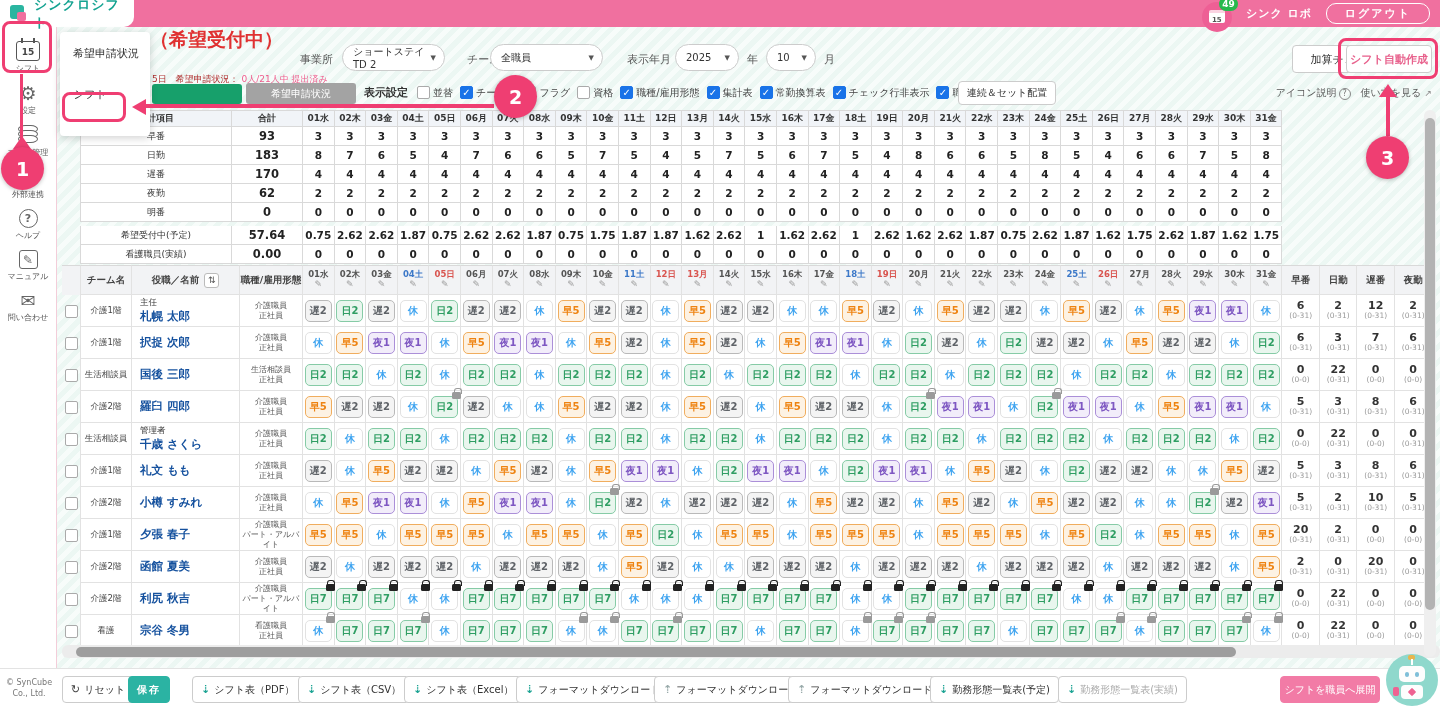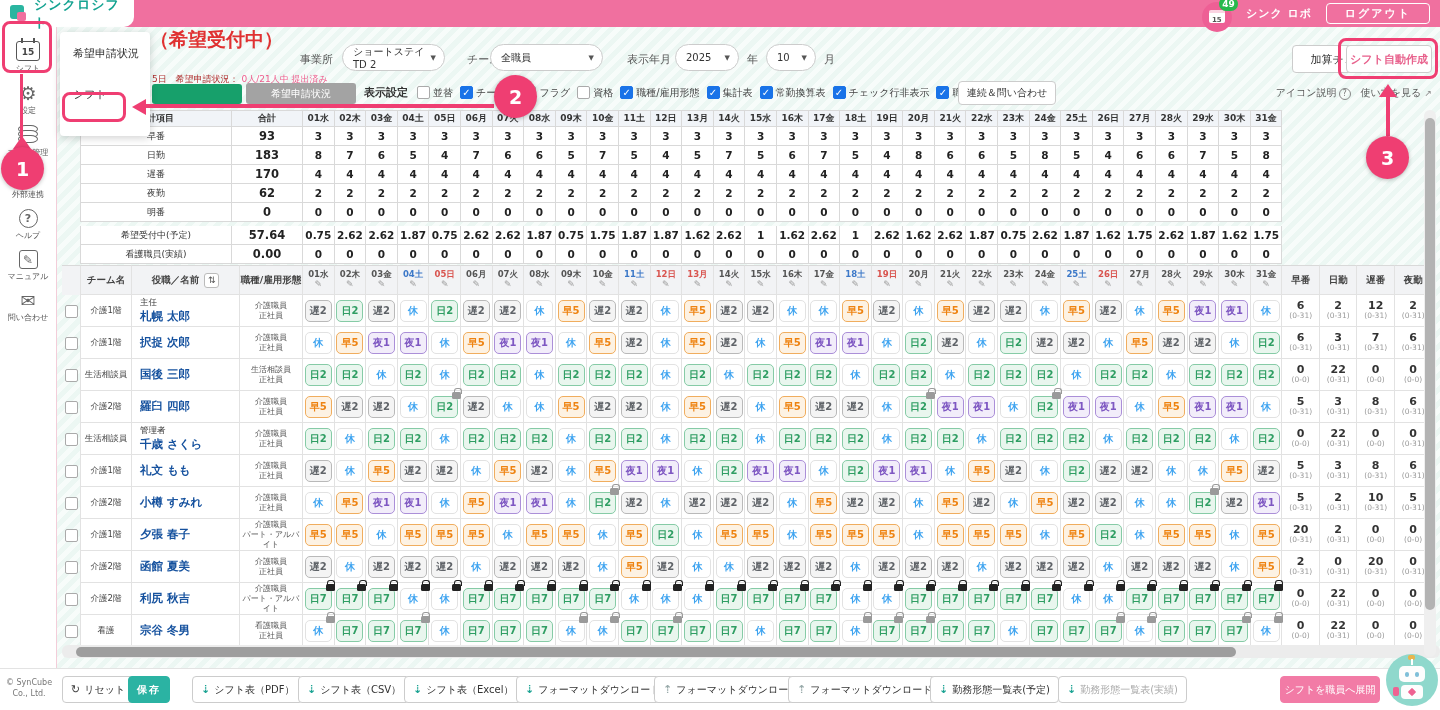--- a/index.html
+++ b/index.html
@@ -13,21 +13,21 @@
   .logo-box { position:absolute; left:0; top:0; width:134px; height:27px; background:#fff; border-radius:0 0 10px 0; display:flex; align-items:center; gap:6px; padding-left:8px; }
   .logo-mark { position:relative; width:20px; height:20px; }
   .logo-mark .cube1 { position:absolute; left:2px; top:1px; width:14px; height:14px; background:#2ab5a0; border-radius:3px; }
   .logo-mark .cube2 { position:absolute; left:9px; top:8px; width:9px; height:9px; background:#f0709f; border-radius:2px; }
   .logo-text { color:#14a391; font-weight:bold; font-size:13px; letter-spacing:1px; }
   .top-right { position:absolute; right:10px; top:0; height:27px; display:flex; align-items:center; gap:14px; }
   .noti { position:relative; width:30px; height:30px; top:3px; background:#ee5f95; border-radius:50%; }
   .noti .cal { position:absolute; left:7px; top:8px; width:16px; height:13px; background:#fff; border-radius:2px; font-size:7px; color:#555; text-align:center; line-height:15px; font-weight:bold; border-top:3px solid #fbd3e2; }
   .noti .badge { position:absolute; right:-6px; top:-5px; min-width:16px; height:14px; background:#27b94d; color:#fff; border-radius:8px; font-size:9px; font-weight:bold; display:flex; align-items:center; justify-content:center; padding:0 3px; }
   .robot-label { color:#fff; font-size:11px; font-weight:bold; letter-spacing:1px; }
-  .logout-btn { width:104px; height:21px; border:1.5px solid #fff; border-radius:4px; color:#fff; font-size:11px; font-weight:bold; display:flex; align-items:center; justify-content:center; letter-spacing:2px; }
+  .logout-btn { width:104px; height:21px; border:1.5px solid #fff; border-radius:10px; color:#fff; font-size:11px; font-weight:bold; display:flex; align-items:center; justify-content:center; letter-spacing:2px; }
 
   
   .sidebar { position:absolute; left:0; top:27px; width:57px; height:683px; background:#fff; border-right:1px solid #f3cdd9; z-index:20; }
   .side-item { display:flex; flex-direction:column; align-items:center; margin-bottom:9px; }
   .side-label { font-size:8px; color:#555; margin-top:2px; white-space:nowrap; }
   .ic-cal { width:24px; height:20px; border:1.5px solid #555; border-radius:3px; position:relative; background:#fff; font-size:9px; color:#444; font-weight:bold; text-align:center; line-height:20px; }
   .ic-cal::before { content:""; position:absolute; top:-4px; left:4px; width:2px; height:5px; background:#555; }
   .ic-cal::after  { content:""; position:absolute; top:-4px; right:4px; width:2px; height:5px; background:#555; }
   .ic-gear { font-size:19px; color:#666; line-height:20px; }
   .ic-db { width:20px; height:20px; position:relative; }
@@ -264,21 +264,21 @@
       </div>
       <div class="ckitem">
         <div class="ckbox on">✓</div>
         <div class="">チェック行非表示</div>
       </div>
       <div class="ckitem">
         <div class="ckbox on">✓</div>
         <div class="">職員の設定値</div>
       </div>
     </div>
-  <div class="renzoku">連続＆問い合わせ</div>
+  <div class="renzoku">連続＆セット配置</div>
   <div class="help-links">
     <span><span>アイコン説明</span><span class="qmark">?</span></span>
     <span><span>使い方を見る</span> <span class="extlink">↗</span></span>
   </div>
 
   <div class="menu-pop">
     <div class="menu-item">希望申請状況</div>
     <div class="menu-item second">シフト</div>
   </div>
 

